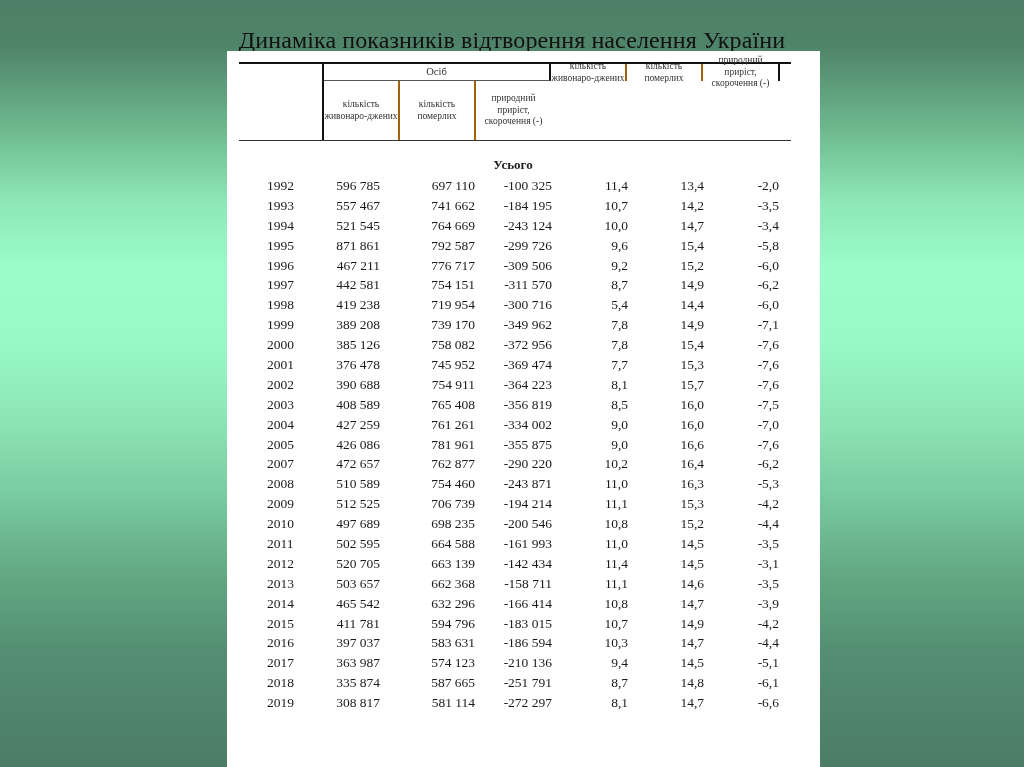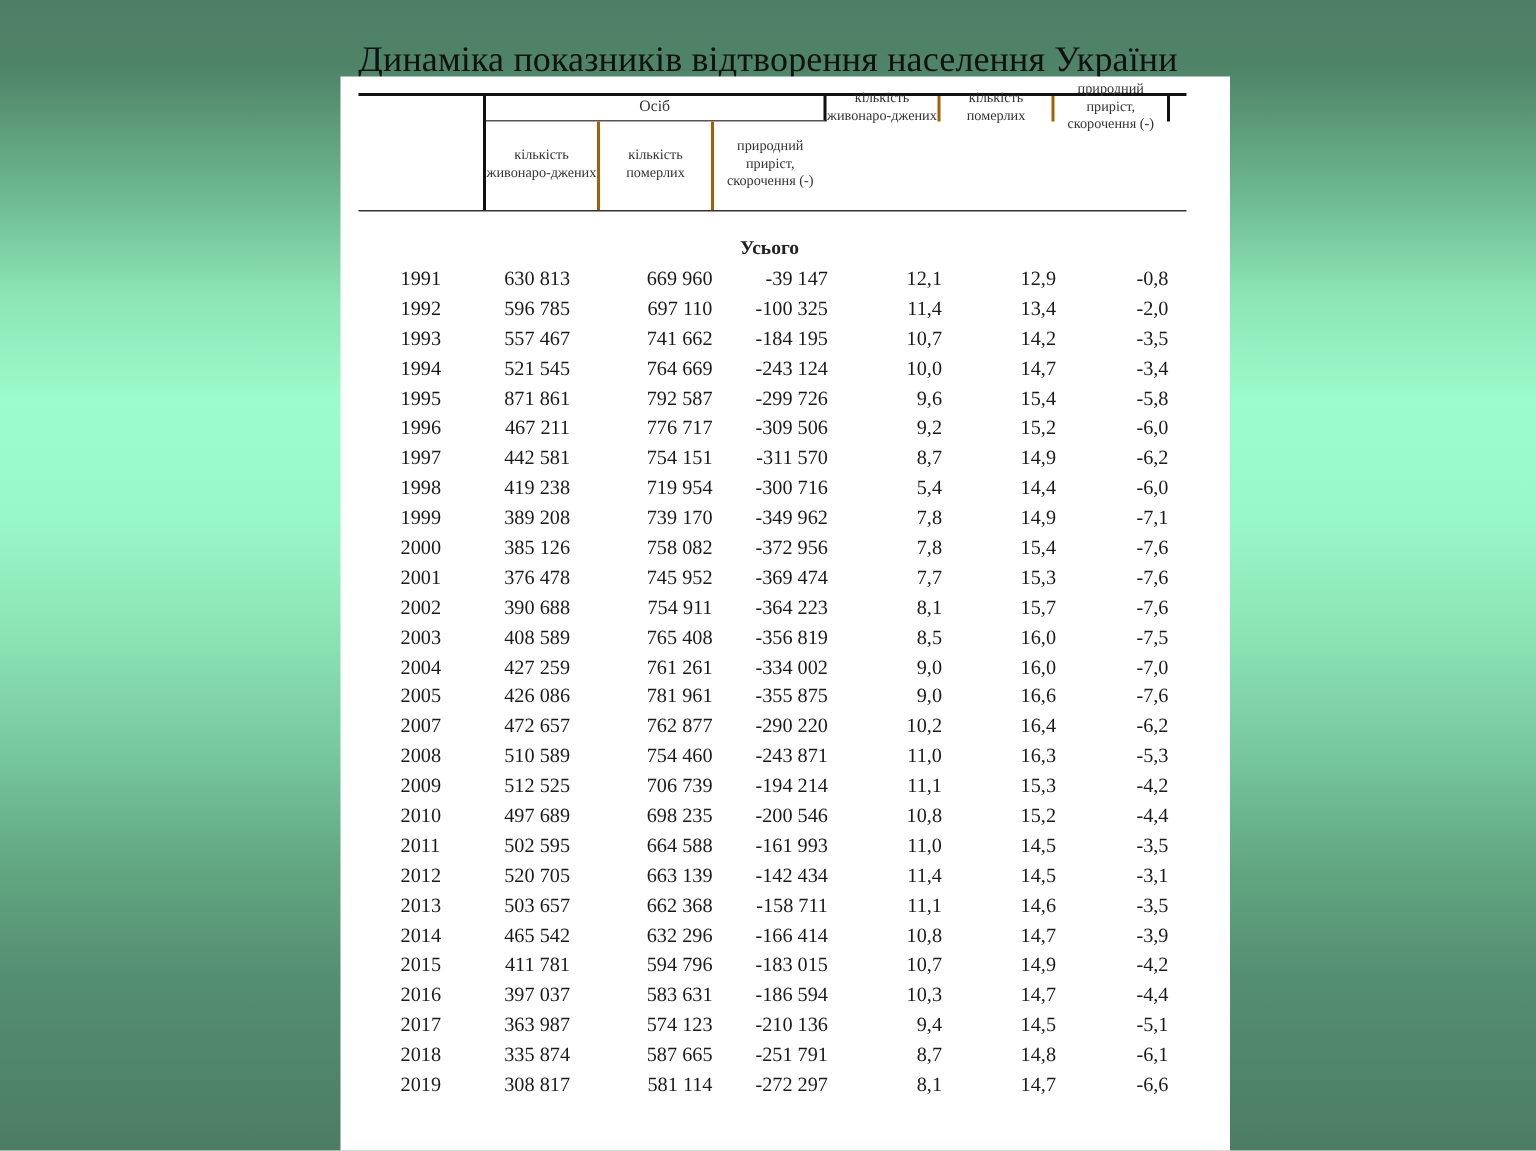--- a/index.html
+++ b/index.html
@@ -69,29 +69,20 @@
       <div class="c-sub">кількість живонаро-джених</div>
       <div class="c-sub">кількість померлих</div>
       <div class="c-sub last-g2">природний приріст, скорочення (-)</div>
     </div>
   </div>
 
   <div class="section-label">Усього</div>
 
   <div class="rows" id="rows">
       <div class="row">
-    <span class="col-year">1991</span>
-    <span class="col-births">630 813</span>
-    <span class="col-deaths">669 960</span>
-    <span class="col-natural">-39 147</span>
-    <span class="col-rbirths">12,1</span>
-    <span class="col-rdeaths">12,9</span>
-    <span class="col-rnatural">-0,8</span>
-  </div>
-      <div class="row">
     <span class="col-year">1992</span>
     <span class="col-births">596 785</span>
     <span class="col-deaths">697 110</span>
     <span class="col-natural">-100 325</span>
     <span class="col-rbirths">11,4</span>
     <span class="col-rdeaths">13,4</span>
     <span class="col-rnatural">-2,0</span>
   </div>
       <div class="row">
     <span class="col-year">1993</span>

